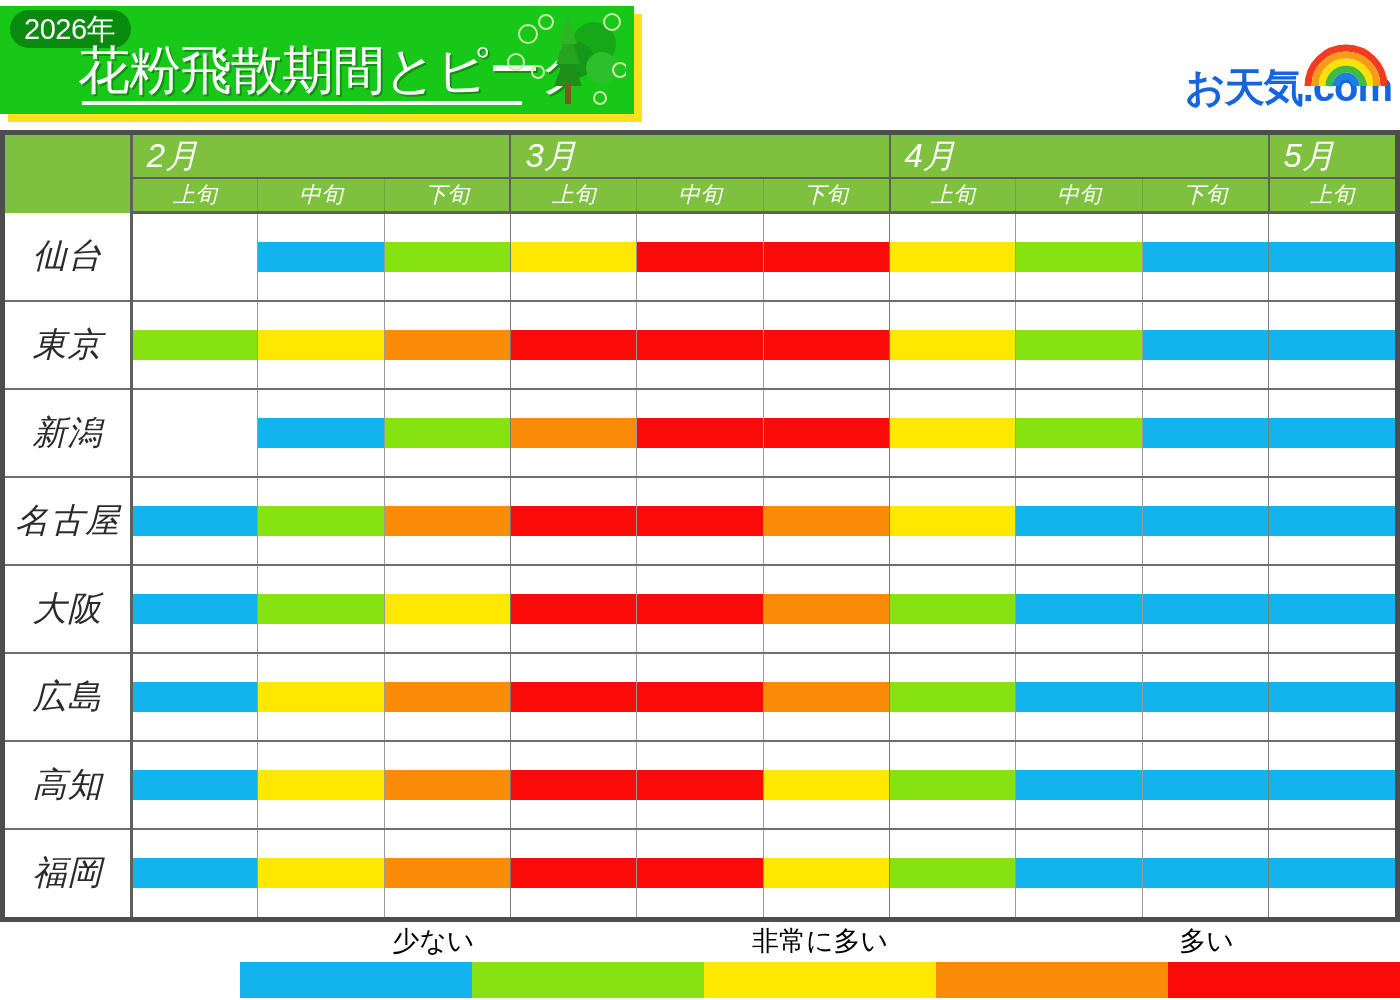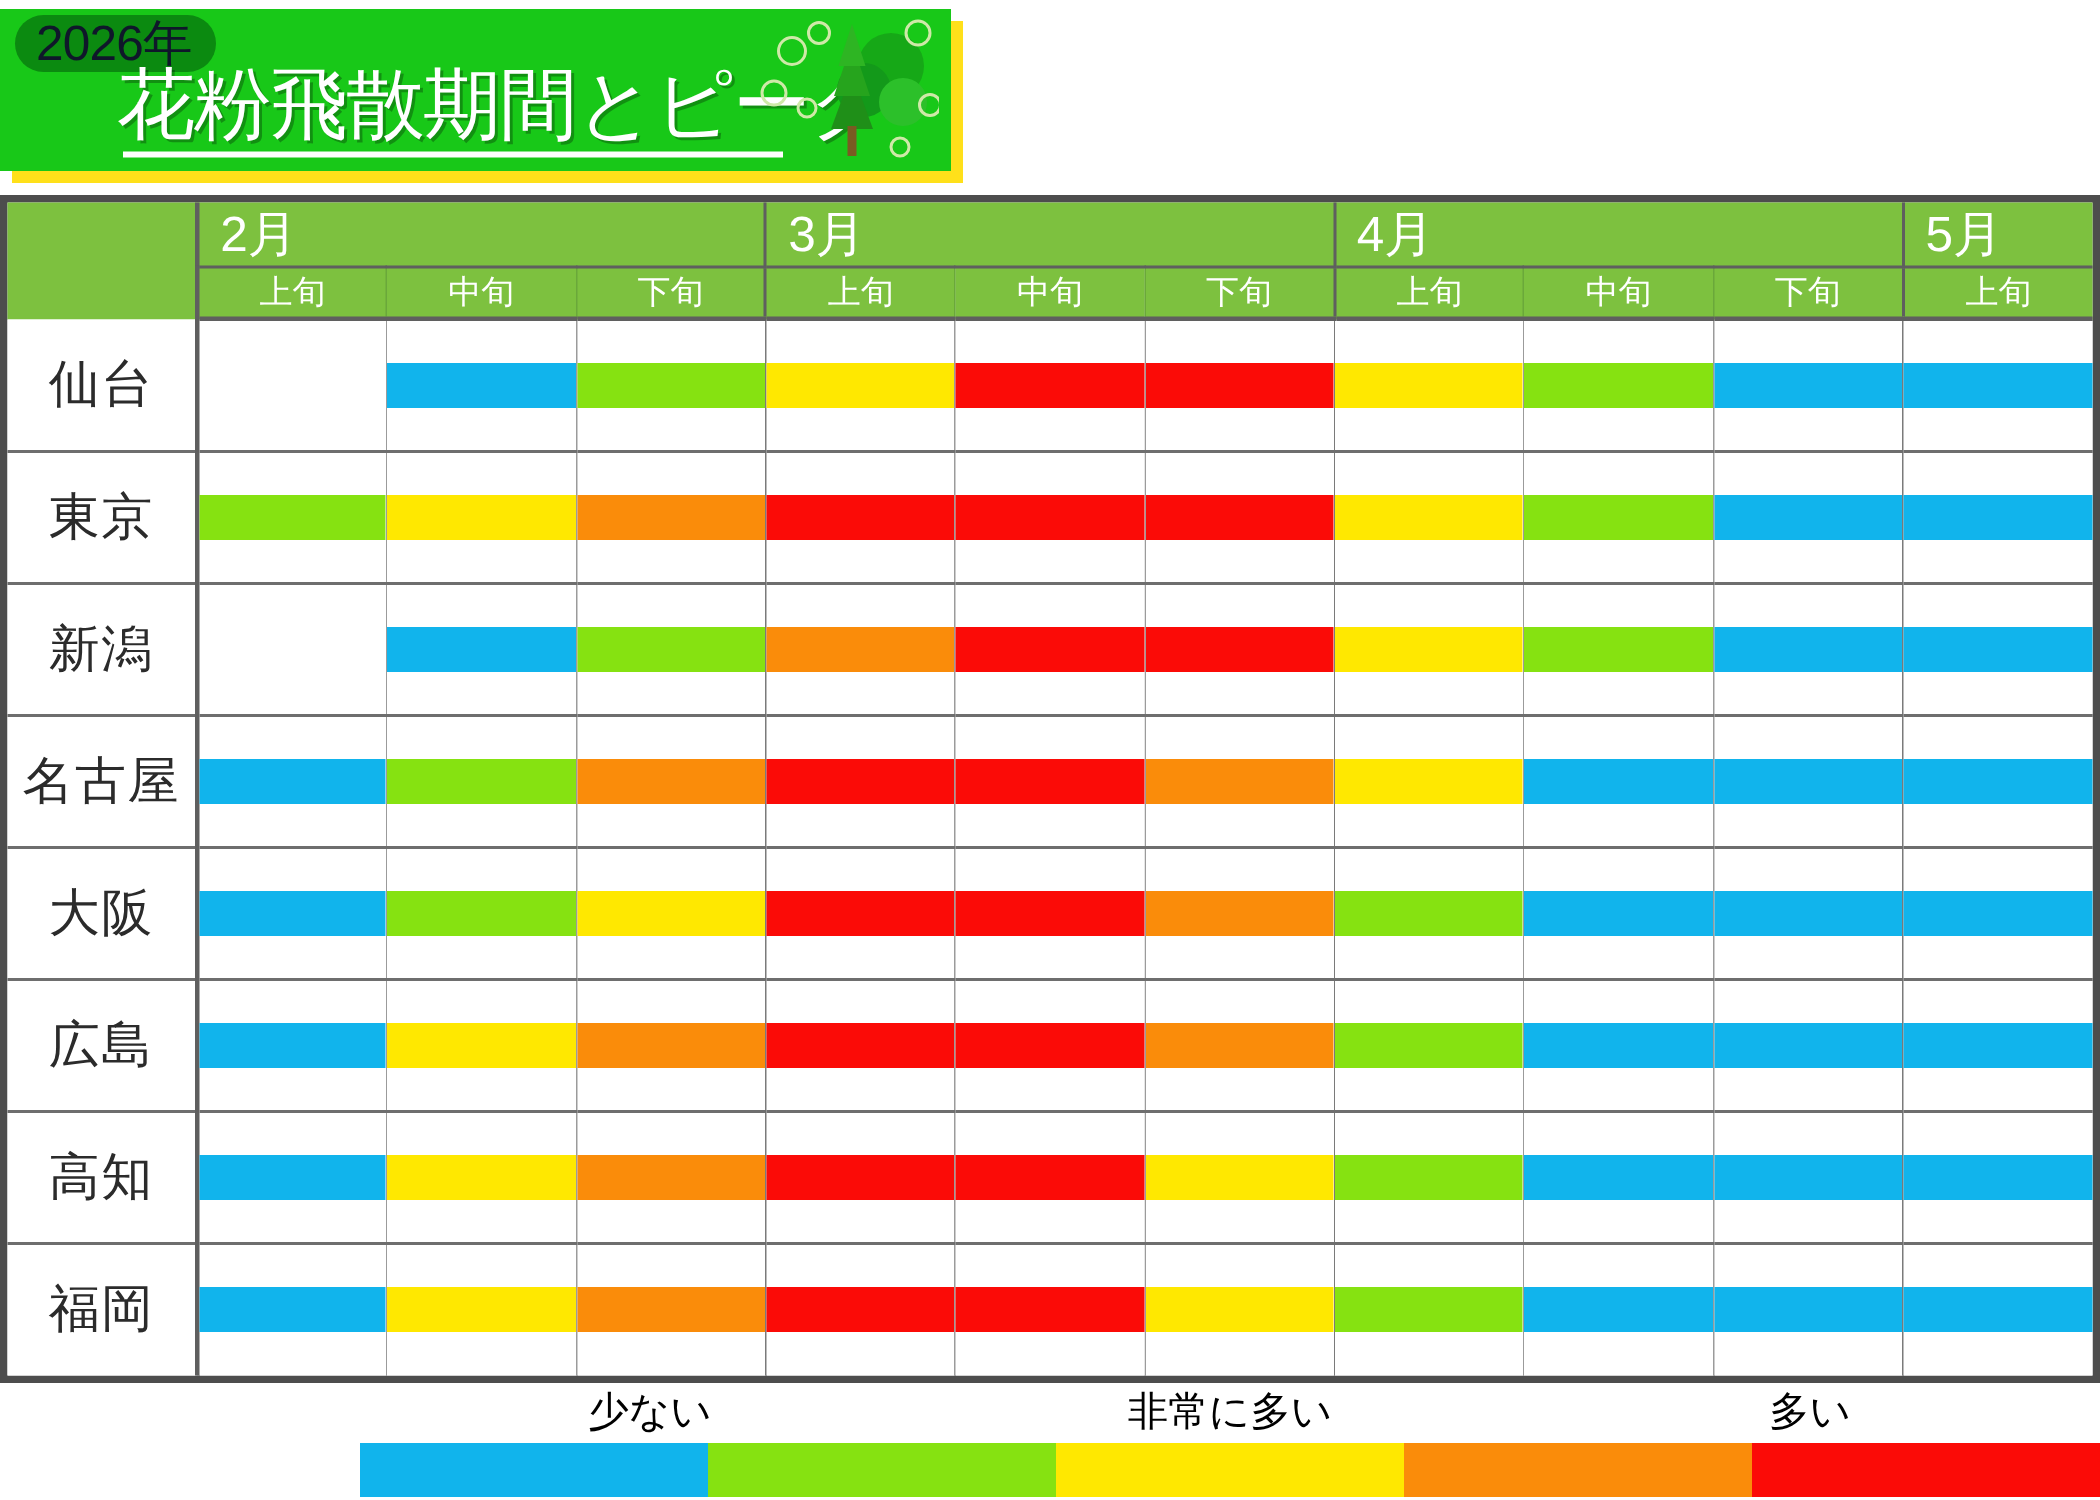--- a/index.html
+++ b/index.html
@@ -34,22 +34,22 @@
     background: #18c818;
     overflow: hidden;
   }
   #year-pill {
     position: absolute;
     left: 10px; top: 4px;
     height: 38px;
     padding: 0 16px 12px 14px;
     background: #0b8a10;
     border-radius: 19px;
-    color: #0f172a;
-    font-size: 33px;
+    color: #ffffff;
+    font-size: 29px;
     line-height: 38px;
     letter-spacing: -0.5px;
     white-space: nowrap;
   }
   #banner-title {
     position: absolute;
     left: 78px; top: 36px;
     color: #ffffff;
     font-size: 52px;
     line-height: 56px;
@@ -93,20 +93,21 @@
     width: 88px; height: 46px;
   }
 
   
   #grid {
     position: absolute;
     left: 0; top: 130px;
     width: 1400px;
     border: 5px solid #4d4d4d;
     border-collapse: collapse;
+    font-style: italic;
   }
   table { border-collapse: collapse; width: 100%; table-layout: fixed; }
 
   th, td { padding: 0; }
 
   .hdr-month {
     background: #7dc13f;
     color: #ffffff;
     height: 43px;
     font-size: 33px;
@@ -219,20 +220,30 @@
           <circle cx="40" cy="54" r="8"></circle>
           <circle cx="62" cy="64" r="6"></circle>
           <circle cx="136" cy="14" r="8"></circle>
           <circle cx="144" cy="62" r="7"></circle>
           <circle cx="124" cy="90" r="6"></circle>
         </g>
       </svg>
     </div>
   </div>
 
+  <div id="logo">
+    <svg id="logo-rainbow" viewBox="0 0 88 46">
+      <path d="M6 44 A38 38 0 0 1 82 44" fill="none" stroke="#f43b20" stroke-width="7"></path>
+      <path d="M13 44 A31 31 0 0 1 75 44" fill="none" stroke="#fa9a19" stroke-width="7"></path>
+      <path d="M20 44 A24 24 0 0 1 68 44" fill="none" stroke="#ffe200" stroke-width="7"></path>
+      <path d="M27 44 A17 17 0 0 1 61 44" fill="none" stroke="#3fbc3f" stroke-width="7"></path>
+      <path d="M34 44 A10 10 0 0 1 54 44" fill="none" stroke="#1f7fe0" stroke-width="7"></path>
+    </svg>
+    <span id="logo-text">お天気.com</span>
+  </div>
 
   <div id="grid">
     <table>
       <thead>
         <tr>
           <th class="hdr-corner" rowspan="2"></th>
           <th class="hdr-month" colspan="3">2月</th>
           <th class="hdr-month" colspan="3">3月</th>
           <th class="hdr-month" colspan="3">4月</th>
           <th class="hdr-month last" colspan="1">5月</th>

